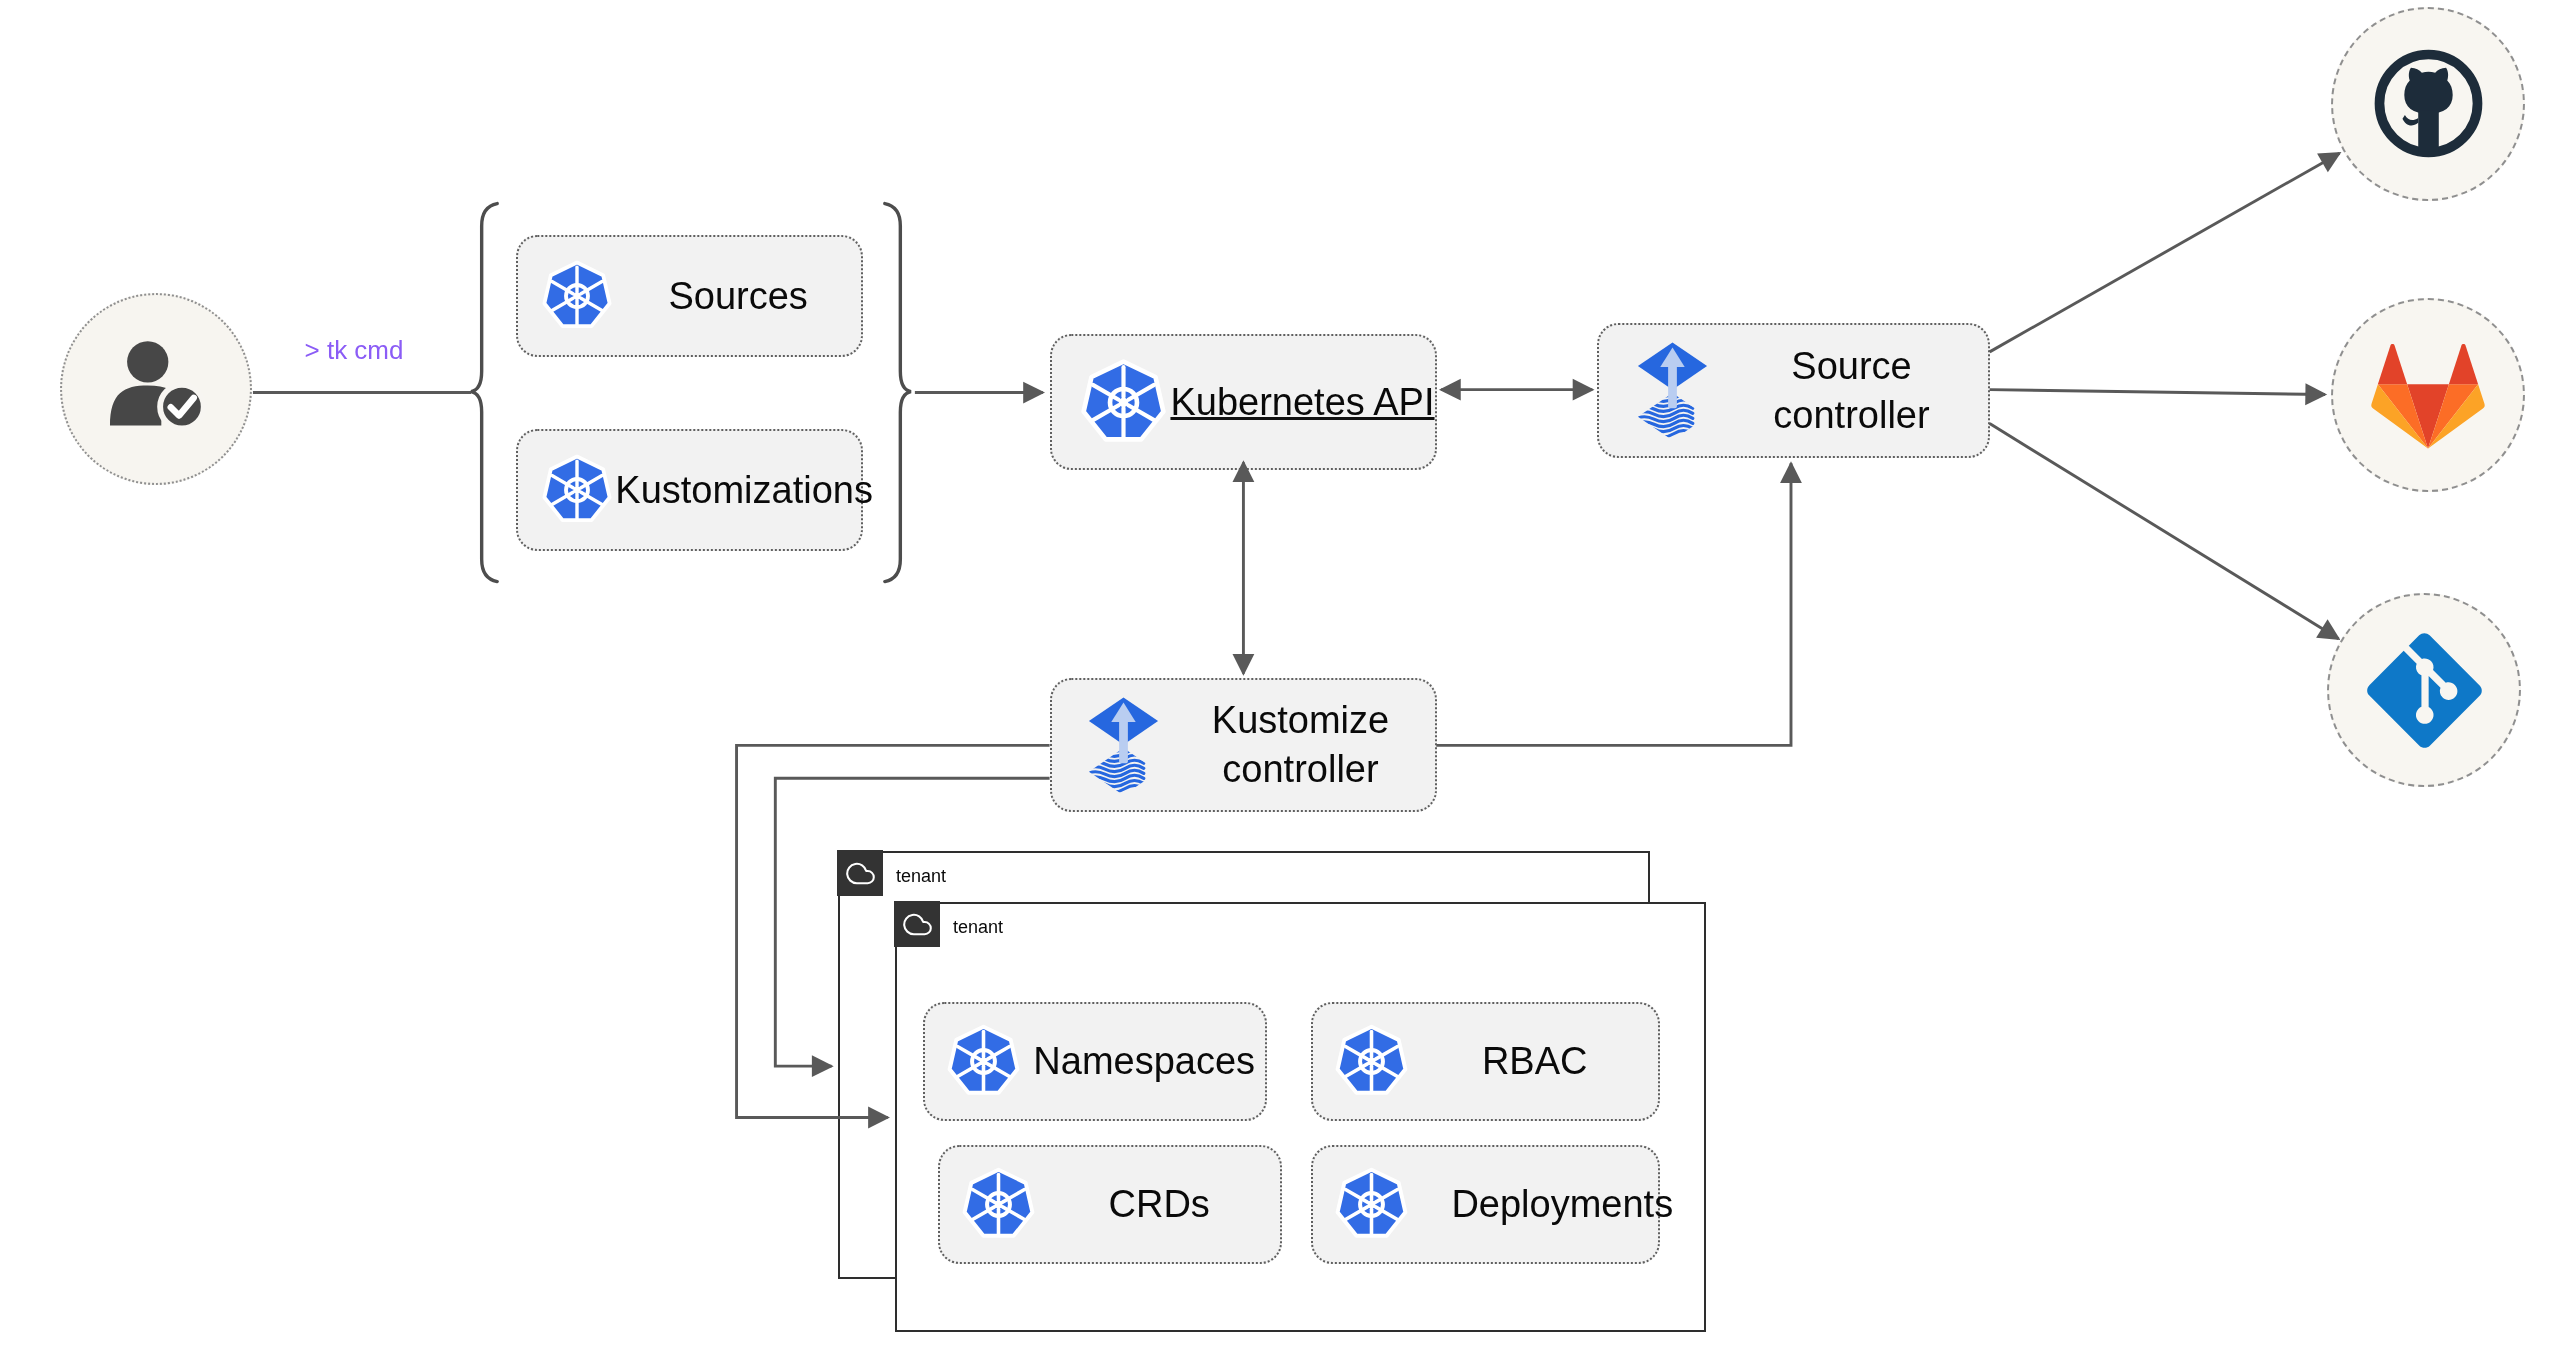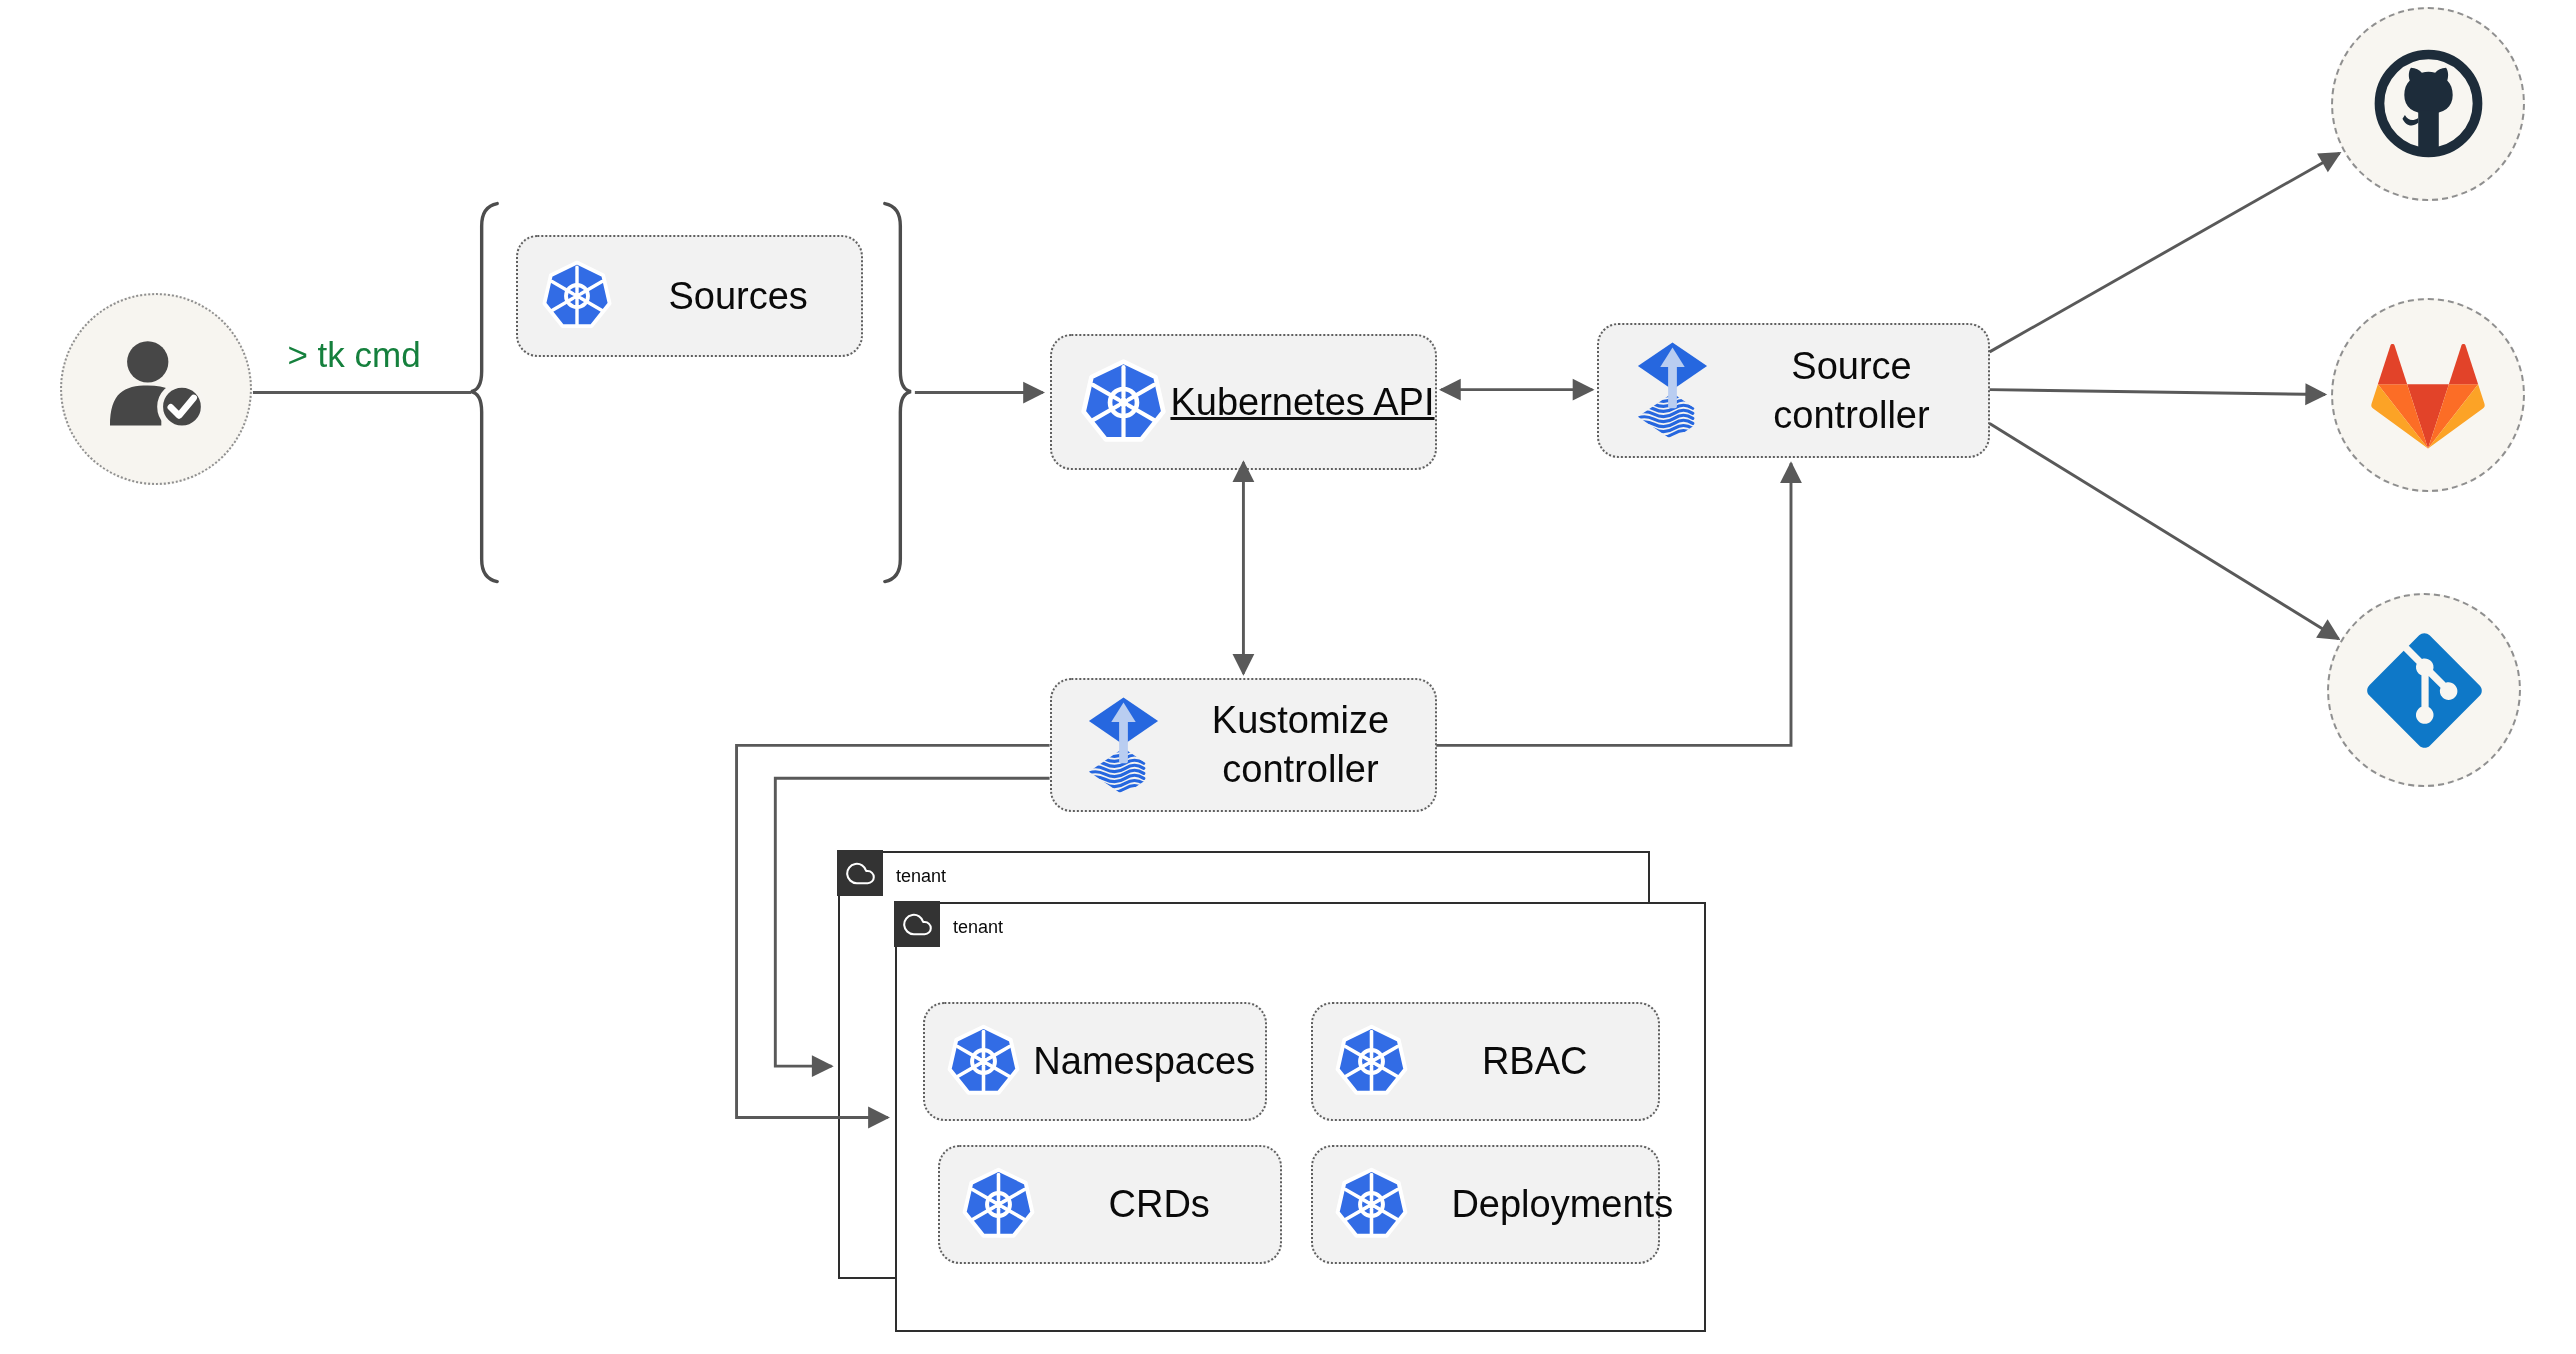--- a/index.html
+++ b/index.html
@@ -13,21 +13,21 @@
   .node .label{flex:1 1 auto;text-align:center;font-size:38px;line-height:1.28;
                white-space:pre-line;color:#0a0a0a;}
   
   .ext-circle{position:absolute;width:194px;height:194px;border-radius:50%;
               background:#f8f6f1;border:2.9px dashed #8f8f8f;box-sizing:border-box;
               display:flex;align-items:center;justify-content:center;}
   .user-circle{position:absolute;width:192px;height:192px;border-radius:50%;
                background:#f7f5f0;border:2.9px dotted #8f8f8f;box-sizing:border-box;
                display:flex;align-items:center;justify-content:center;}
   .cmd-label{position:absolute;left:267px;top:335px;width:174px;text-align:center;
-             font-size:35px;color:#15803d;}
+             font-size:26px;color:#8b5cf6;}
   
   .tenant{position:absolute;box-sizing:border-box;background:#ffffff;border:2.9px solid #2e2e2e;}
   .tenant .corner{position:absolute;left:-2.9px;top:-2.9px;width:46px;height:46px;background:#333333;
                   display:flex;align-items:center;justify-content:center;}
   .tenant .tlabel{position:absolute;left:56px;top:0;height:46px;line-height:46px;
                   font-size:18px;color:#0a0a0a;}
   .wires{position:absolute;left:0;top:0;pointer-events:none;}
   .wire{stroke:#595959;stroke-width:3;fill:none;}
   .brace{stroke:#4d4d4d;stroke-width:3.5;fill:none;stroke-linecap:round;}
   .defs-hidden{position:absolute;width:0;height:0;overflow:hidden;}
@@ -126,20 +126,28 @@
   <div class="cmd-label">&gt; tk cmd</div>
 
   <div class="node" style="left:516px;top:235px;width:347px;height:122px;">
     <span class="icon" style="margin-left:21.3px;">
       <svg width="76" height="76" viewBox="0 0 78 78">
           <use href="#sym-k8s"></use>
         </svg>
       </span>
     <span class="label">Sources</span>
   </div>
+  <div class="node" style="left:516px;top:429px;width:347px;height:122px;">
+    <span class="icon" style="margin-left:21.3px;">
+      <svg width="76" height="76" viewBox="0 0 78 78">
+          <use href="#sym-k8s"></use>
+        </svg>
+      </span>
+    <span class="label">Kustomizations</span>
+  </div>
 
   <div class="node" style="left:1050px;top:334px;width:387px;height:136px;text-decoration:underline;">
     <span class="icon" style="margin-left:25px;">
       <svg width="93" height="93" viewBox="0 0 96 96">
           <use href="#sym-k8s"></use>
         </svg>
       </span>
     <span class="label">Kubernetes API</span>
   </div>
 

